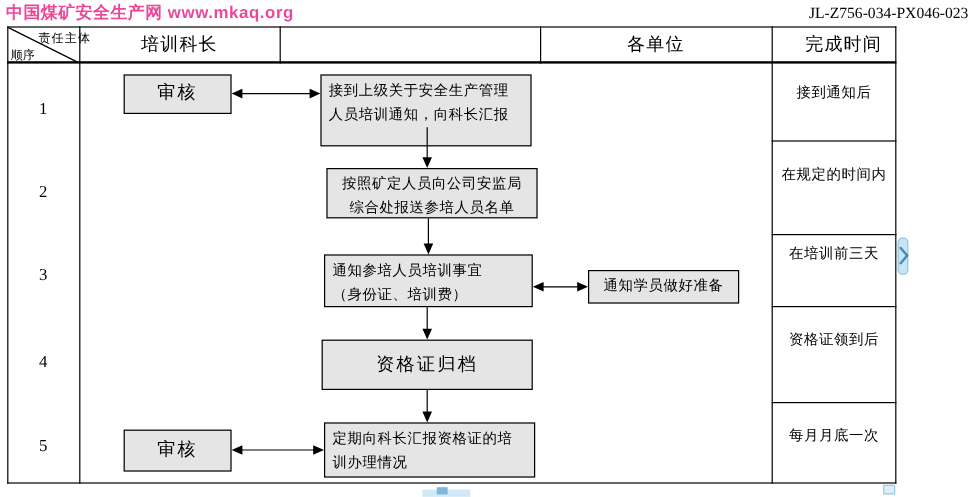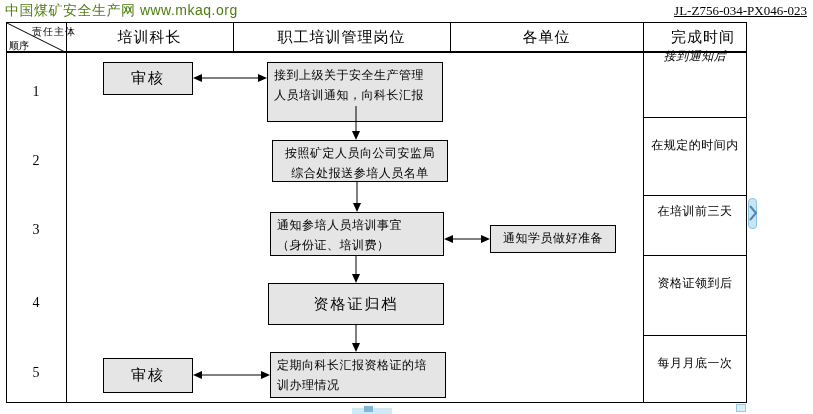--- a/index.html
+++ b/index.html
@@ -2,26 +2,26 @@
 <html><head>
 <meta charset="utf-8">
 <style>
   html,body{margin:0;padding:0;background:#fff;}
   body{
     width:813px;height:414px;position:relative;overflow:hidden;
     font-family:"Liberation Sans",sans-serif;color:#000;
   }
   #stage{position:absolute;left:0;top:0;width:813px;height:414px;}
   .banner{
-    position:absolute;left:5px;top:2px;font-size:14px;font-weight:normal;
-    color:#4d7c0f;letter-spacing:0.5px;white-space:nowrap;
+    position:absolute;left:5px;top:2px;font-size:14px;font-weight:bold;
+    color:#ec4899;letter-spacing:0.5px;white-space:nowrap;
   }
   .docnum{
     position:absolute;right:6px;top:3px;font-size:13px;
-    font-family:"Liberation Serif",serif;white-space:nowrap;text-decoration:underline;
+    font-family:"Liberation Serif",serif;white-space:nowrap;
   }
   .vline,.hline{position:absolute;background:#000;}
   .hdr{
     position:absolute;top:22px;height:31px;display:flex;align-items:center;
     justify-content:center;font-size:15px;letter-spacing:1px;
   }
   .corner-top{position:absolute;font-size:10px;letter-spacing:1px;}
   .corner-bottom{position:absolute;font-size:10px;}
   .num{
     position:absolute;left:6px;width:60px;text-align:center;
@@ -75,31 +75,30 @@
     <div class="hline" style="left:643px;top:255px;width:104px;height:1px;"></div>
     <div class="hline" style="left:643px;top:335px;width:104px;height:1px;"></div>
   </div>
 
   <div>
     <span class="corner-top" style="left:32px;top:25px;">责任主体</span>
     <span class="corner-bottom" style="left:9px;top:39px;text-align:right;">顺序</span>
   </div>
 
   <div class="hdr" style="left:66px;width:167px;">培训科长</div>
-  <div class="hdr" style="left:233px;width:217px;">职工培训管理岗位</div>
   <div class="hdr" style="left:450px;width:193px;">各单位</div>
   <div class="hdr" style="left:643px;width:120px;">完成时间</div>
 
   <div class="num" style="top:84px;">1</div>
   <div class="num" style="top:153px;">2</div>
   <div class="num" style="top:222px;">3</div>
   <div class="num" style="top:295px;">4</div>
   <div class="num" style="top:365px;">5</div>
 
-  <div class="time-cell" style="top:38px;height:64px;padding-top:10px;font-style:italic;">接到通知后</div>
+  <div class="time-cell" style="top:59px;height:64px;padding-top:10px;">接到通知后</div>
   <div class="time-cell" style="top:117px;height:78px;">在规定的时间内</div>
   <div class="time-cell" style="top:195px;height:60px;padding-top:8px;">在培训前三天</div>
   <div class="time-cell" style="top:255px;height:80px;">资格证领到后</div>
   <div class="time-cell" style="top:335px;height:68px;">每月月底一次</div>
 
   <div class="fbox center big" style="left:103px;top:62px;width:90px;height:33px;">审核</div>
   <div class="fbox" style="left:267px;top:62px;width:176px;height:60px;">接到上级关于安全生产管理人员培训通知，向科长汇报</div>
   <div class="fbox" style="left:272px;top:140px;width:176px;height:42px;text-align:center;">按照矿定人员向公司安监局综合处报送参培人员名单</div>
   <div class="fbox" style="left:270px;top:212px;width:174px;height:44px;">通知参培人员培训事宜
 （身份证、培训费）</div>

